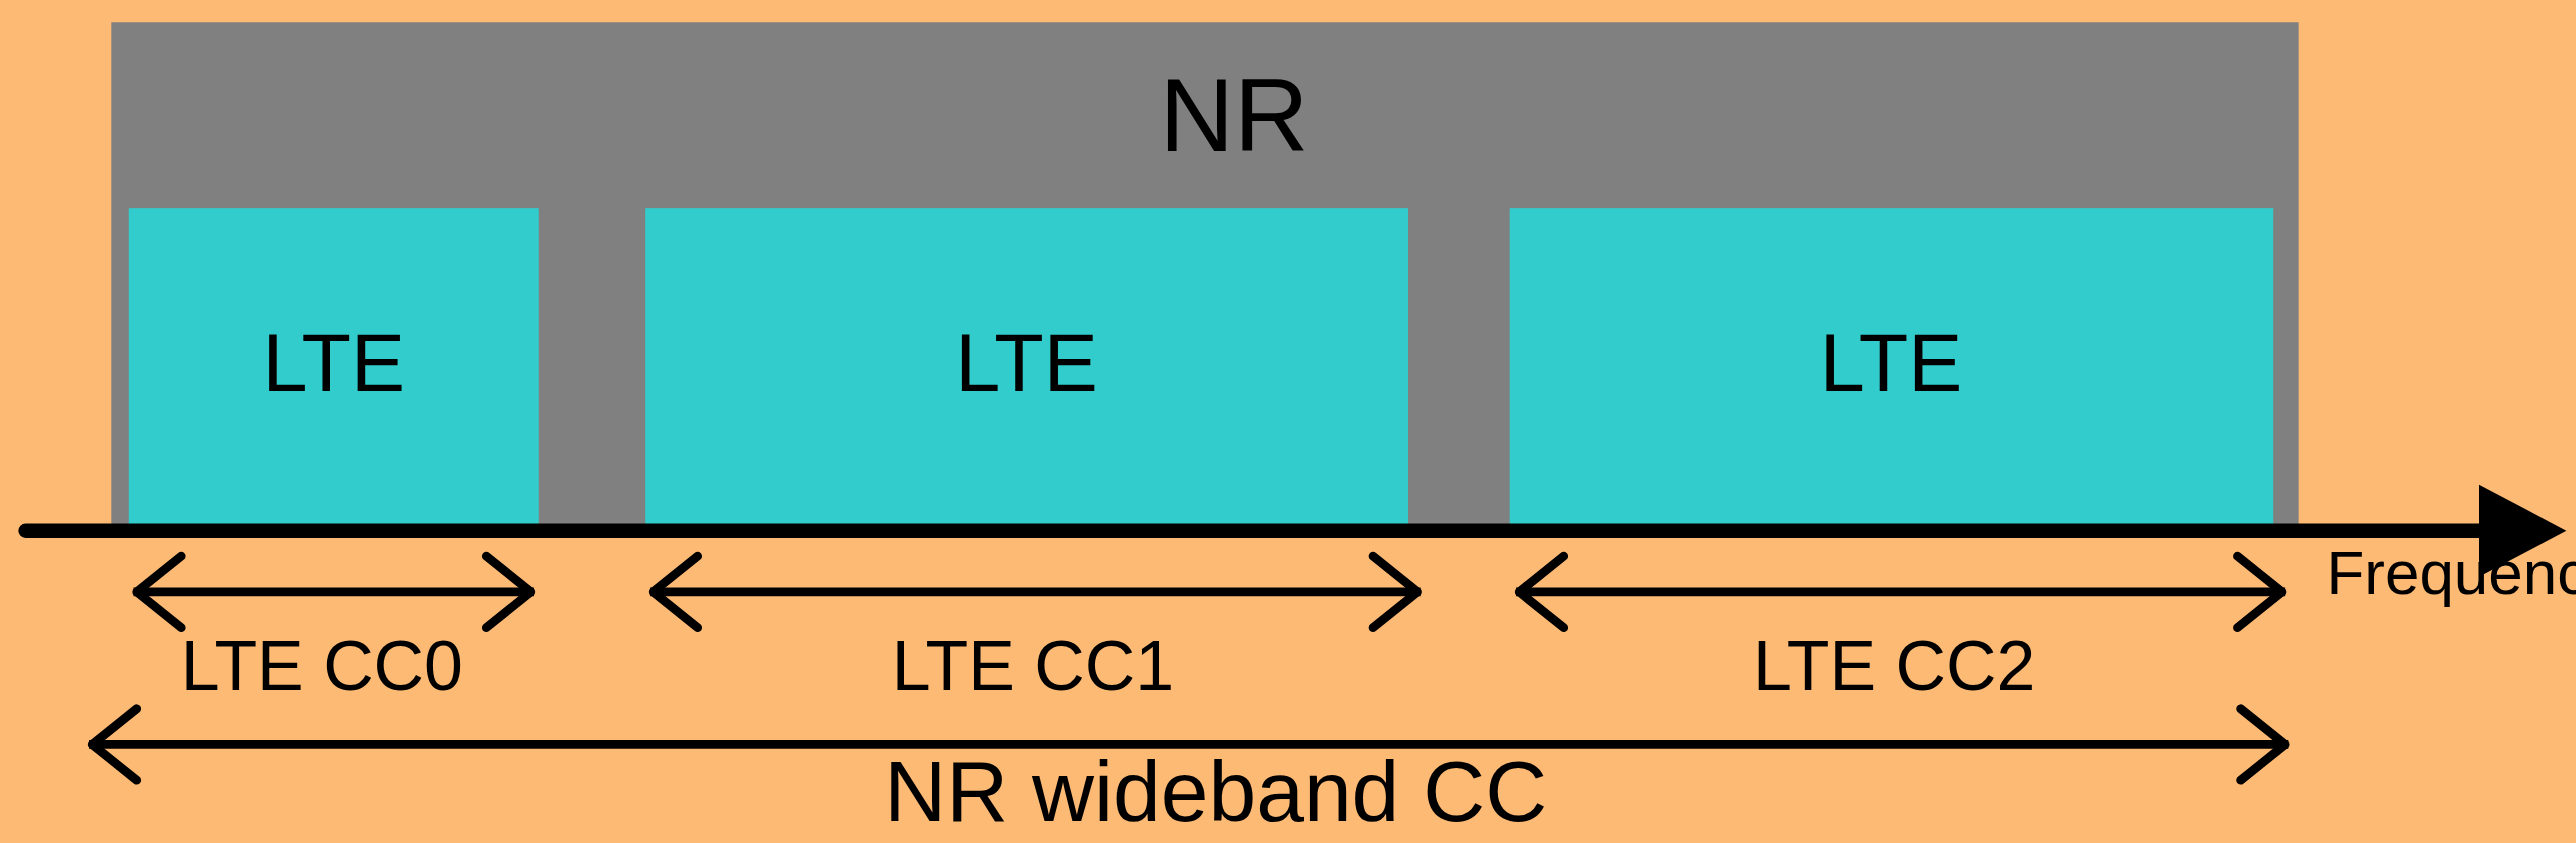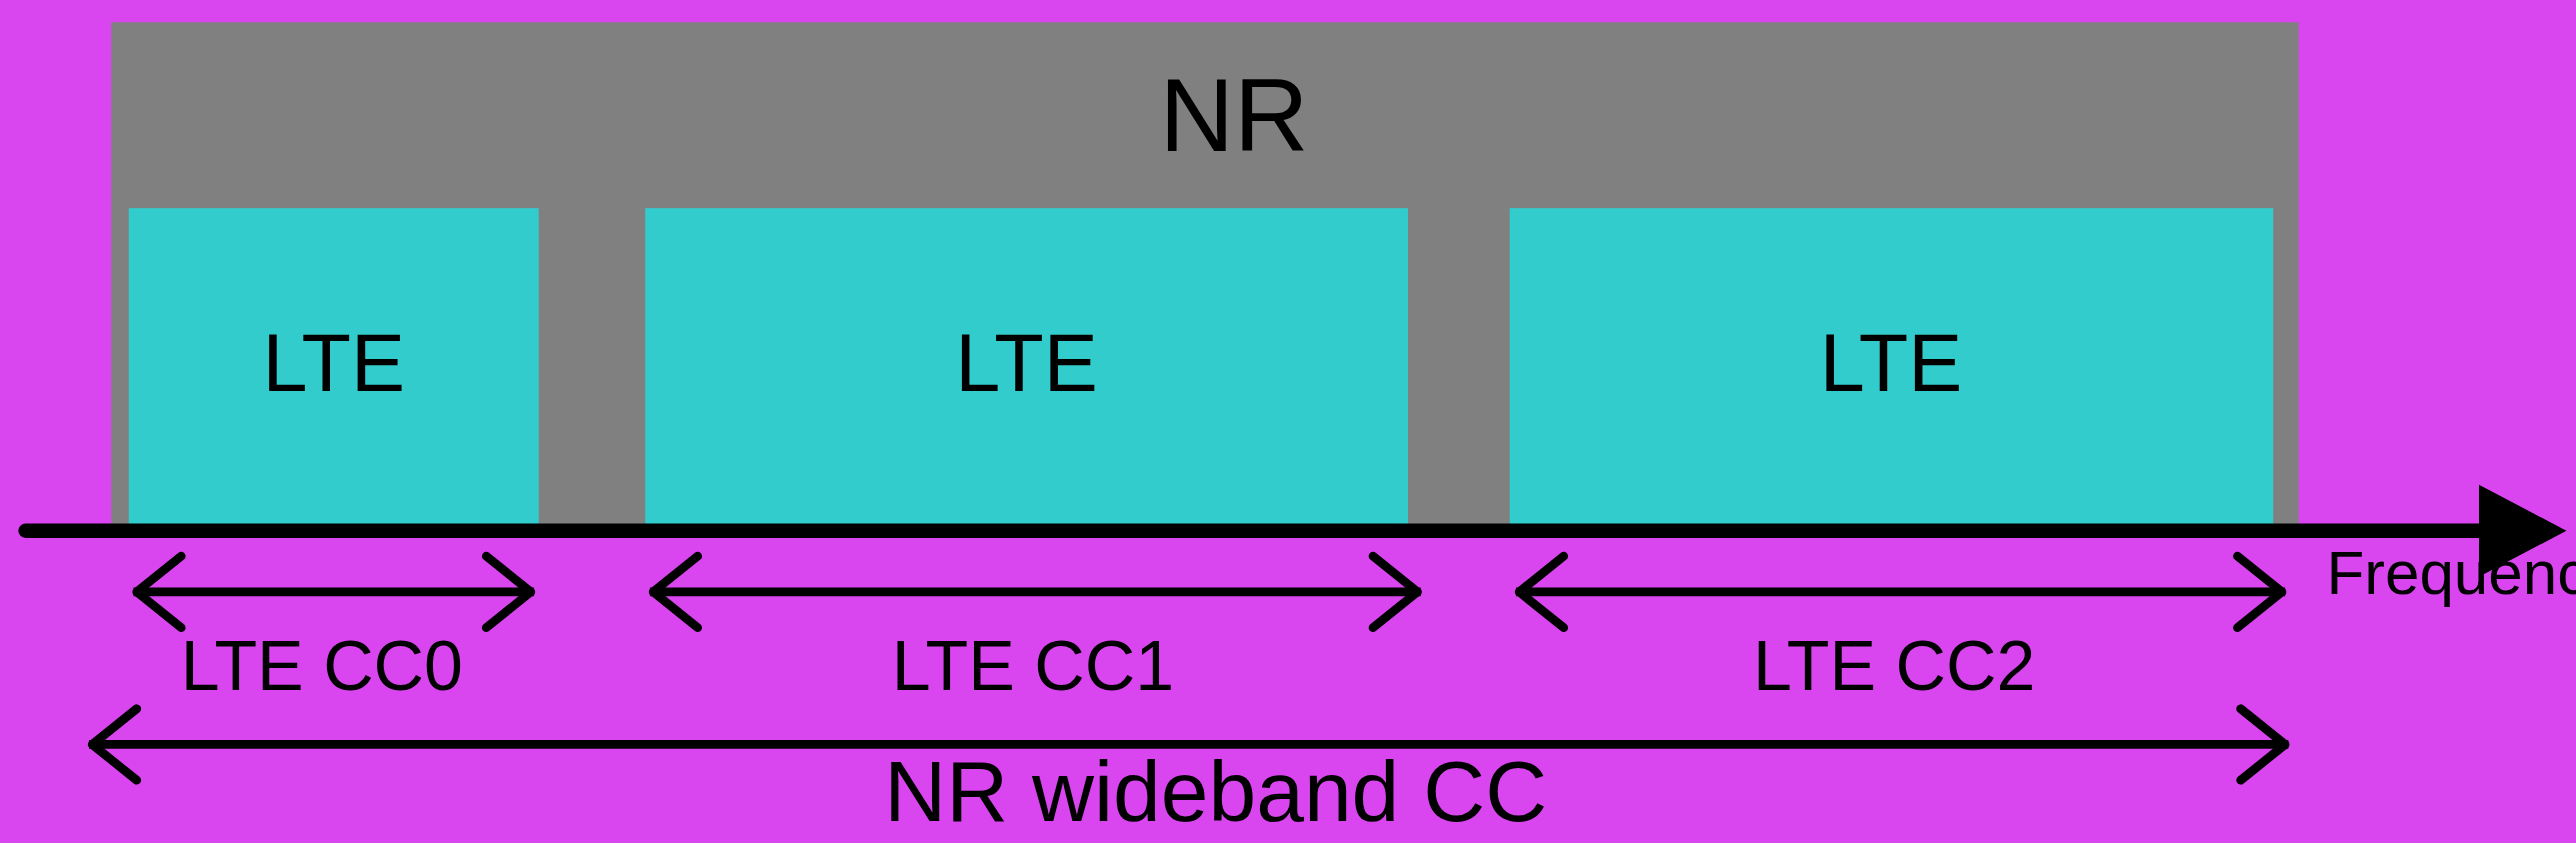--- a/index.html
+++ b/index.html
@@ -7,21 +7,21 @@
     padding: 0;
     background: #ffffff;
   }
   body {
     font-family: "Liberation Sans", sans-serif;
   }
   #stage {
     position: relative;
     width: 2576px;
     height: 843px;
-    background: #d946ef;
+    background: #fdba74;
     overflow: hidden;
   }
   #svg-diagram {
     position: absolute;
     left: 0;
     top: 0;
     width: 2576px;
     height: 843px;
   }
   .band-label {

